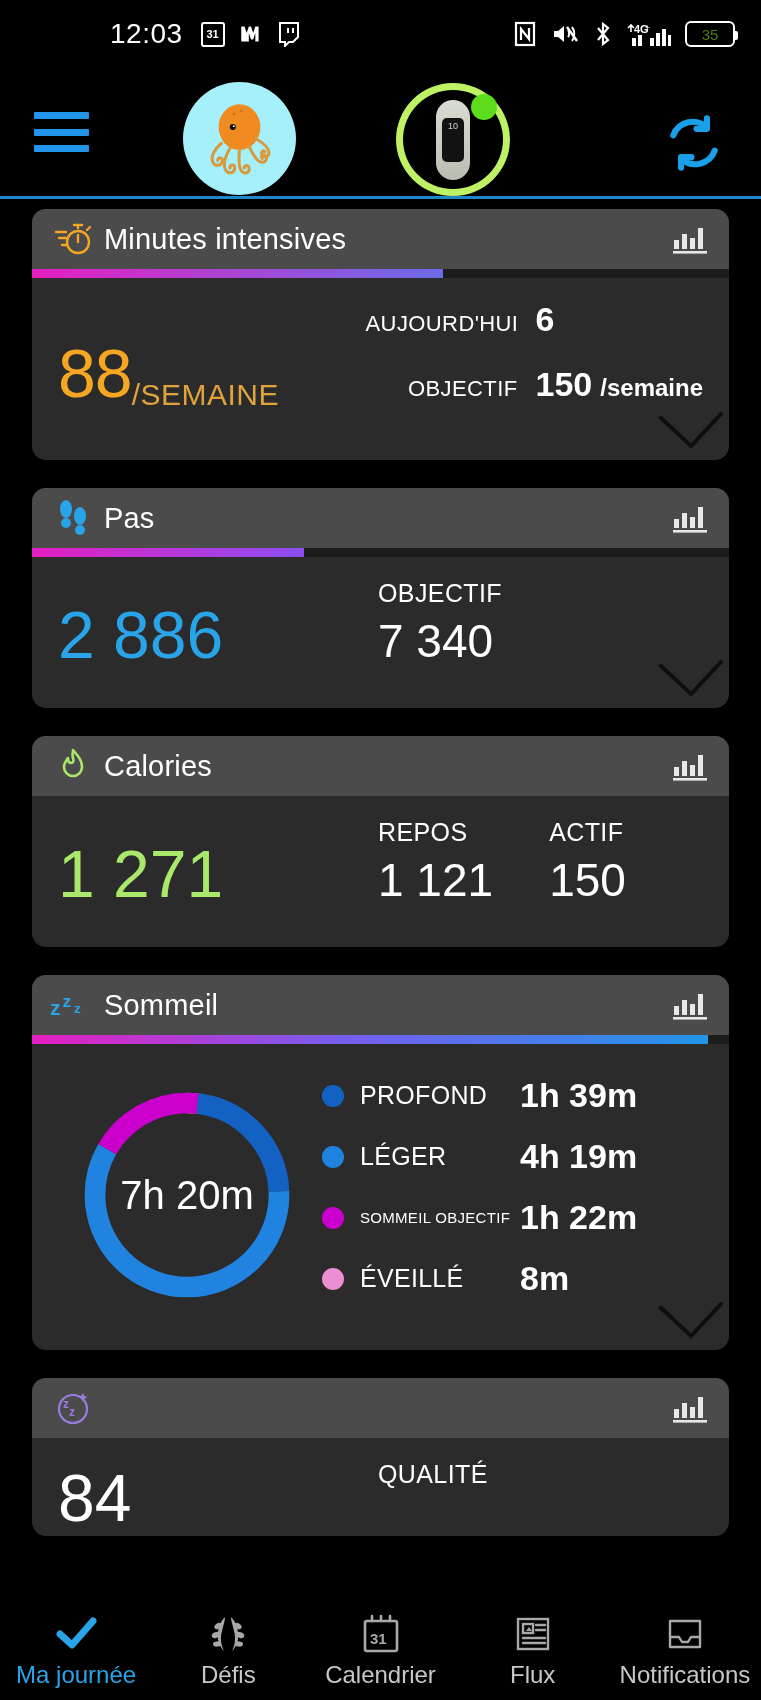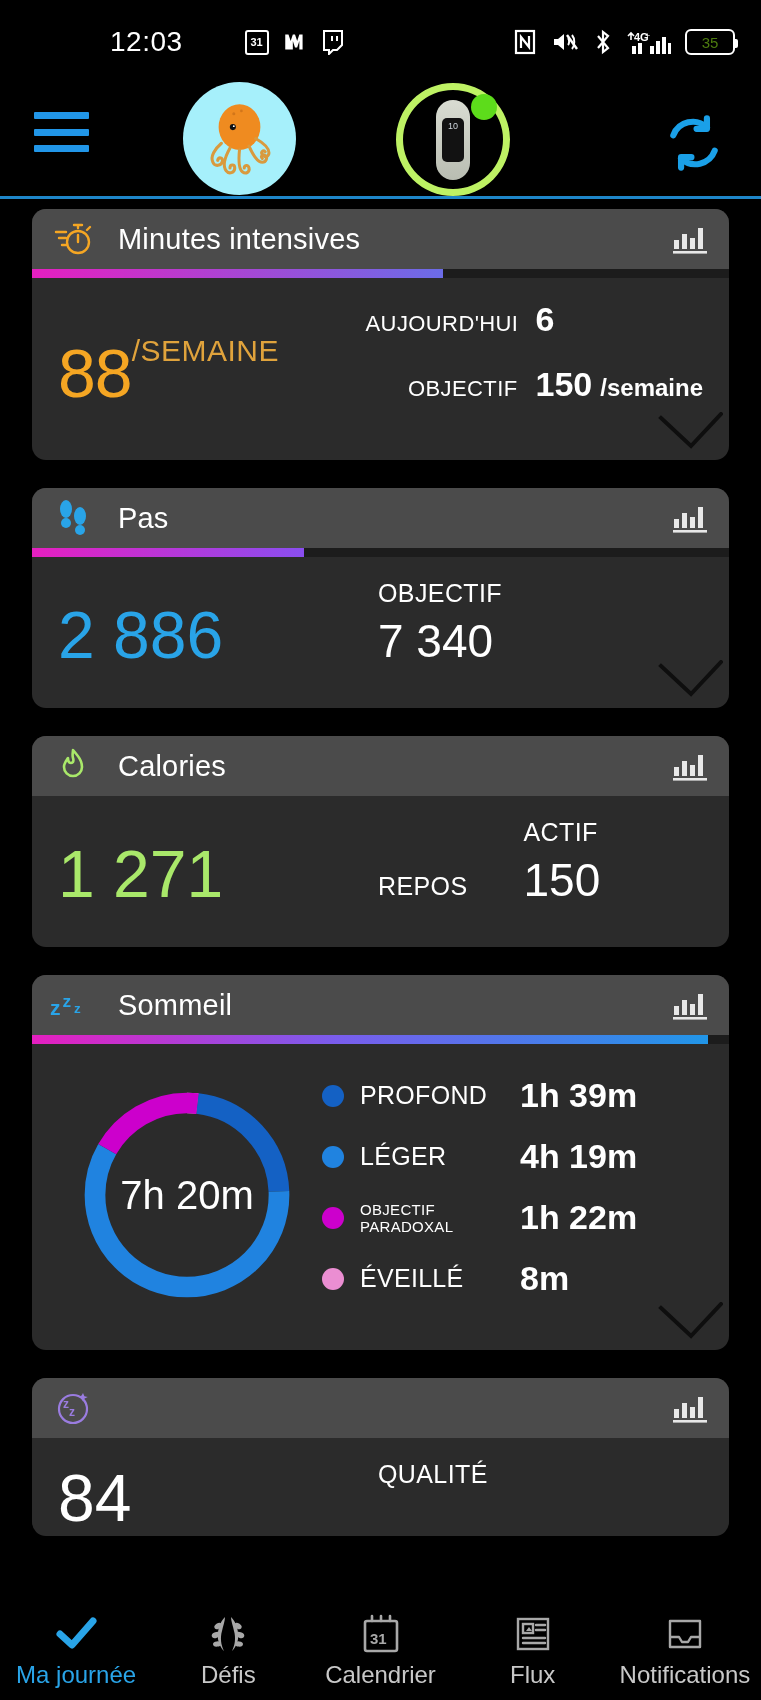--- a/index.html
+++ b/index.html
@@ -6,22 +6,22 @@
   html,body {
     width:761px; height:1700px;
     background:#000; overflow:hidden;
     font-family:"Liberation Sans", sans-serif;
     -webkit-font-smoothing:antialiased;
   }
   .phone { position:relative; width:761px; height:1700px; background:#000; }
 
   
   .statusbar {
-    position:absolute; top:8px; left:0; right:0; height:68px;
-    display:flex; align-items:center; color:#fff;gap:44px;
+    position:absolute; top:0; left:0; right:0; height:68px;
+    display:flex; align-items:center; color:#fff;
   }
   .sb-clock { font-size:28px; font-weight:400; margin-left:110px; letter-spacing:.5px; }
   .sb-left-icons { display:flex; align-items:center; gap:13px; margin-left:18px; }
   .sb-right { margin-left:auto; margin-right:26px; display:flex; align-items:center; gap:13px; }
   .sb-ico { display:inline-flex; justify-content:center; }
   .cal-ico {
     width:24px;height:25px;border:2px solid #fff;border-radius:3px;
     font-size:11px;font-weight:bold;display:flex;align-items:center;justify-content:center;color:#fff;
   }
   .batt {
@@ -65,40 +65,40 @@
   .topline { position:absolute; top:196px; left:0; right:0; height:3px; background:#1e86c9; }
 
   
   .content { position:absolute; top:199px; left:0; right:0; bottom:100px; overflow:hidden; }
 
   .card {
     position:relative; margin:0 32px 28px 32px;
     background:#2b2b2b; border-radius:14px; overflow:hidden;
   }
   .card-head {
-    height:60px; background:#4b4b4b; display:flex; align-items:center; padding:0 18px;gap:14px;
+    height:60px; background:#4b4b4b; display:flex; align-items:center; padding:0 18px;
   }
   .card-icon { width:46px; display:flex; align-items:center; justify-content:center; }
   .card-title { font-size:29px; color:#fff; font-weight:400; margin-left:8px; letter-spacing:.2px; }
   .bars-icon { margin-left:auto; display:flex; align-items:flex-end; cursor:pointer; }
 
   .progress { height:9px; background:#1c1c1c; position:relative; }
   .progress .fill { height:100%; }
 
   .card-body { position:relative; padding:22px 26px 30px 26px; }
 
   .bigval { font-weight:400; line-height:1; }
   .corner-check {
     position:absolute; right:0; bottom:0; width:92px; height:70px; overflow:hidden;
   }
   .corner-check svg { position:absolute; right:6px; bottom:8px; }
 
   
   .mi-row { display:flex; align-items:flex-start; }
-  .mi-left { width:320px; display:flex; align-items:flex-start; padding-top:34px; }
+  .mi-left { width:320px; display:flex; align-items:flex-end; padding-top:34px; }
   .mi-num { font-size:68px; color:#f5a623; font-weight:400; letter-spacing:-1px; }
   .mi-unit { font-size:30px; color:#e0a33c; letter-spacing:.5px; }
   .mi-right { flex:1; }
   .mi-line { display:flex; align-items:baseline; margin-bottom:26px; }
   .mi-label { font-size:22px; color:#ffffff; letter-spacing:.4px; text-align:right; width:152px; }
   .mi-value { font-size:34px; color:#fff; font-weight:bold; margin-left:18px; }
   .mi-suffix { font-size:24px; color:#fff; font-weight:bold; margin-left:8px; }
 
   
   .stat-row { display:flex; align-items:flex-end; }
@@ -351,20 +351,21 @@
           </svg>
         </span>
       </div>
       <div class="card-body" style="padding-bottom:40px">
         <div class="stat-row">
           <div class="stat-main">
             <div class="bigval" style="color:#a9e86a">1 271</div>
           </div>
           <div class="stat-col">
             <div class="stat-label">REPOS</div>
+            <div class="stat-num">1 121</div>
           </div>
           <div class="stat-col">
             <div class="stat-label">ACTIF</div>
             <div class="stat-num">150</div>
           </div>
         </div>
       </div>
     </div>
 
     <div class="card">
@@ -409,21 +410,21 @@
             <span class="legend-label">PROFOND</span>
             <span class="legend-val">1h 39m</span>
           </div>
           <div class="legend-row">
             <span class="dot" style="background:#2083e0"></span>
             <span class="legend-label">LÉGER</span>
             <span class="legend-val">4h 19m</span>
           </div>
           <div class="legend-row">
             <span class="dot" style="background:#cc00cc"></span>
-            <span class="legend-label small">OBJECTIF PARADOXAL</span>
+            <span class="legend-label small">SOMMEIL OBJECTIF</span>
             <span class="legend-val">1h 22m</span>
           </div>
           <div class="legend-row">
             <span class="dot" style="background:#eb8ed2"></span>
             <span class="legend-label">ÉVEILLÉ</span>
             <span class="legend-val">8m</span>
           </div>
         </div>
         <div class="corner-check">
           <svg width="72" height="40" viewBox="0 0 72 40" fill="none" stroke="#0e0e0e" stroke-width="4" stroke-linecap="square">

